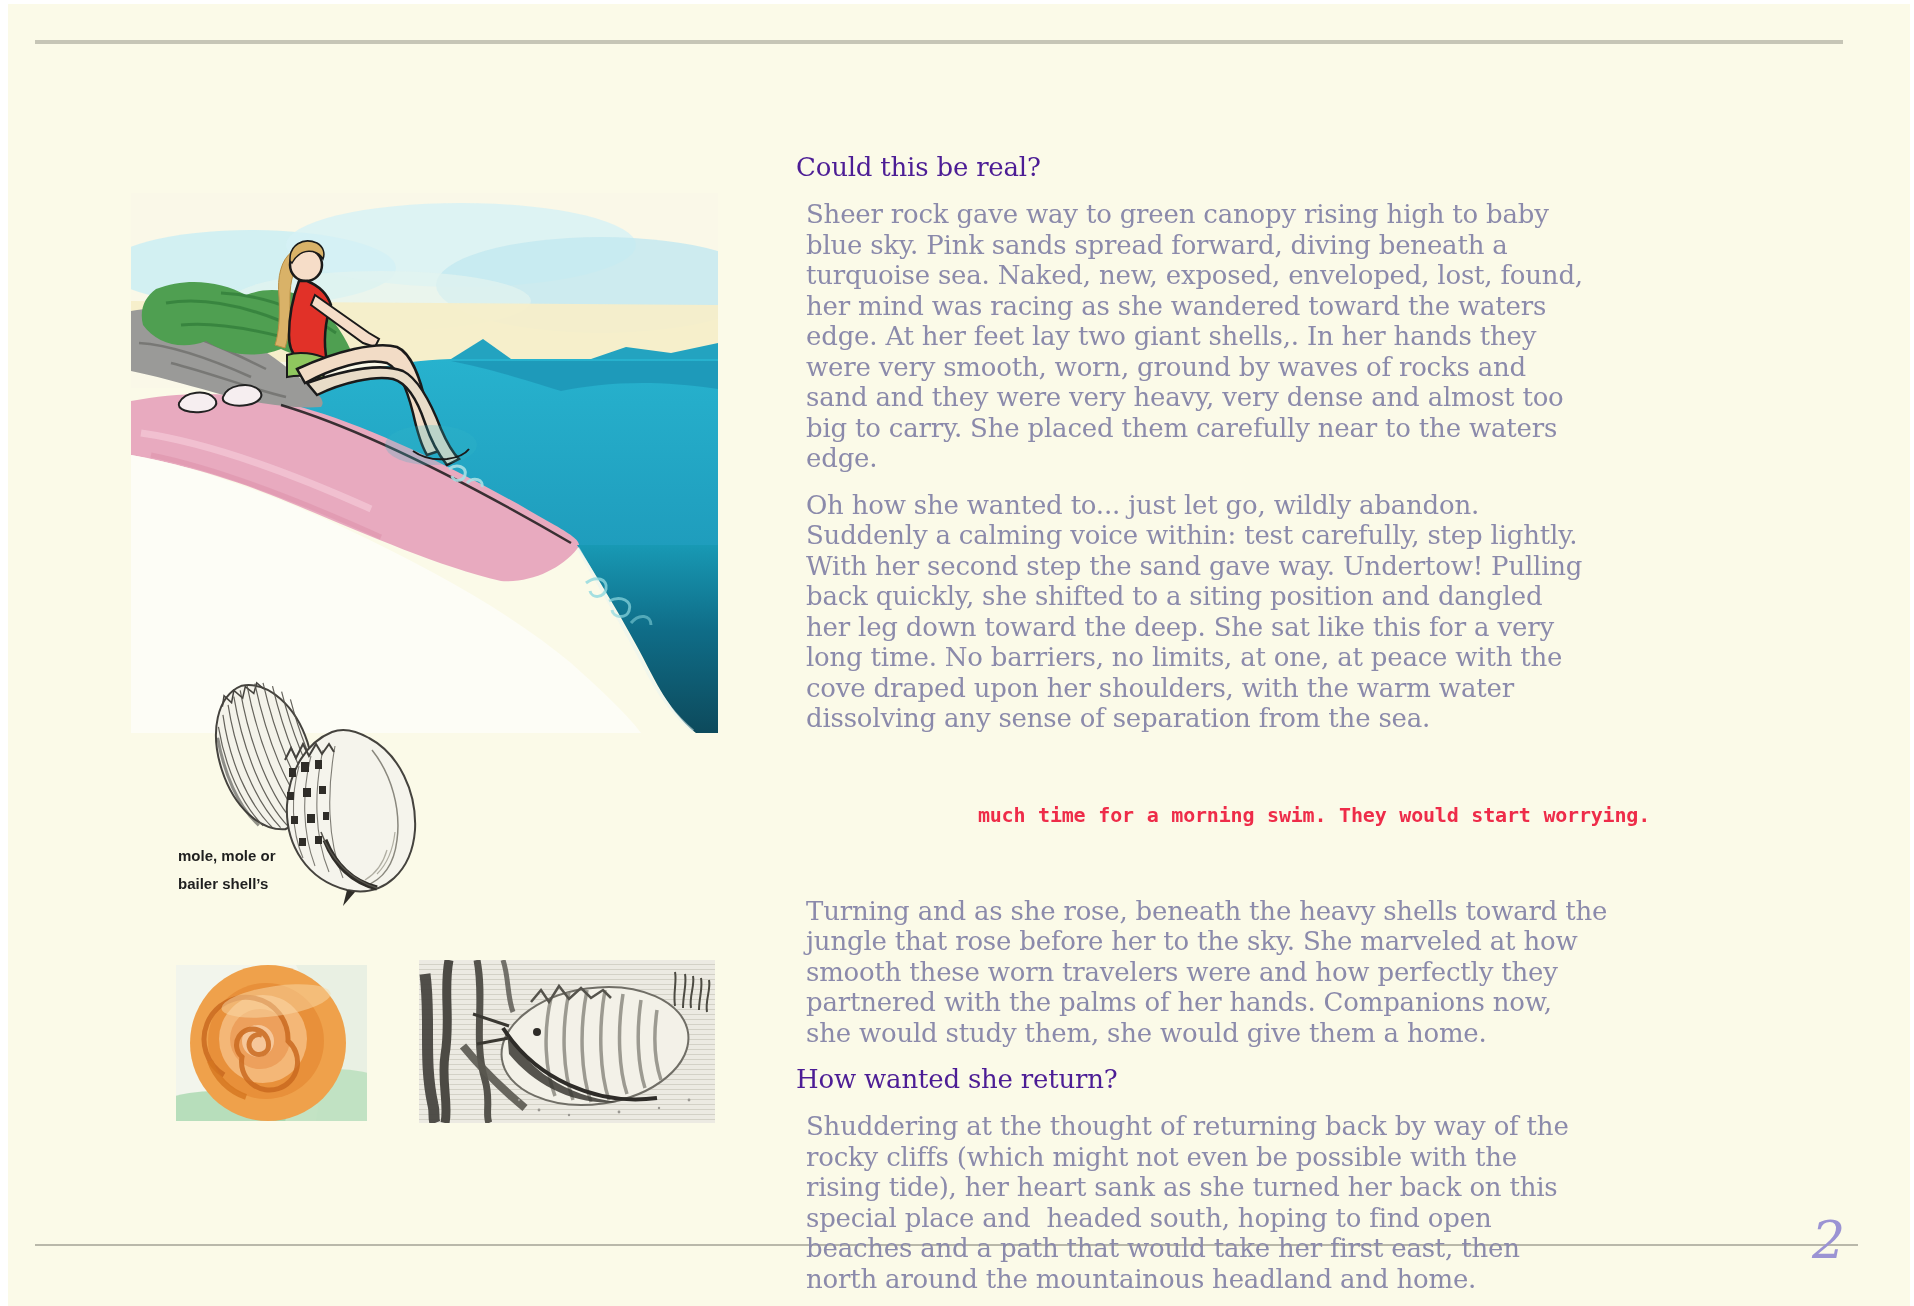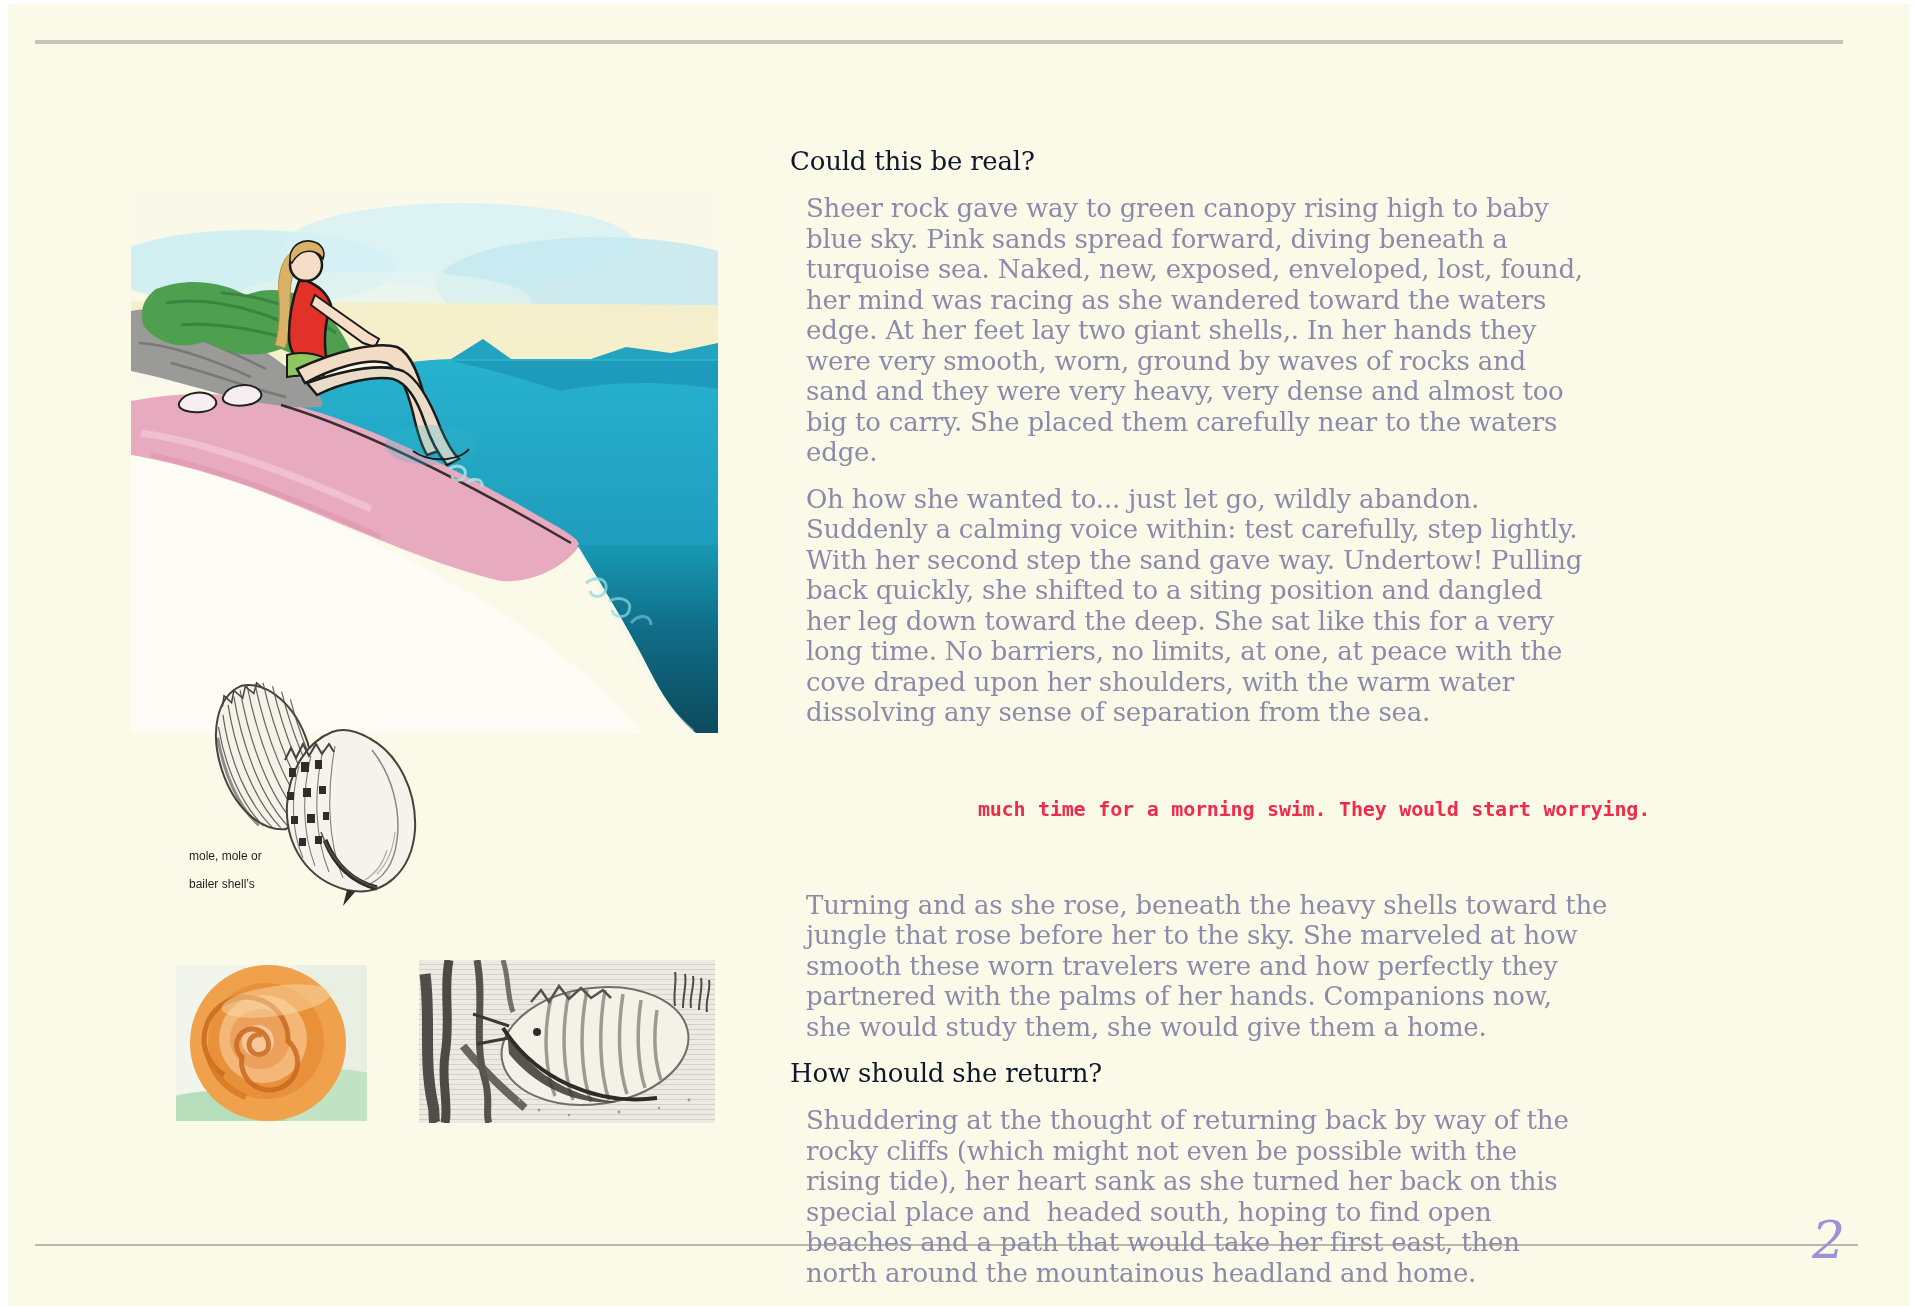--- a/index.html
+++ b/index.html
@@ -29,42 +29,42 @@
 
   
   #story{
     position:absolute;left:790px;top:146px;width:860px;
     color:#8b8aab;
     font-size:26px;line-height:30.5px;
     letter-spacing:-0.2px;
   }
   #story p{margin:16px;white-space:pre-wrap;}
   #story .red-heading{
-    margin:0;color:#0f172a;font-size:26px;line-height:31px;font-weight:normal;
+    margin:6px;color:#4c1d95;font-size:26px;line-height:31px;font-weight:normal;
     white-space:pre-wrap;
   }
   .red-note{
     margin:5px 0 7px 0;
     color:#ee2c49;
     font-family:"DejaVu Sans Mono", monospace;
     font-weight:bold;
     font-size:20px;line-height:26px;
     white-space:pre;
   }
   .red-note .l1{display:block;word-spacing:7px;}
   .red-note .l2{display:block;word-spacing:1px;text-align:right;}
 
   
   .fig{position:absolute;}
   #beach-illustration{left:131px;top:193px;width:587px;height:540px;}
   #shell-engraving{left:195px;top:648px;width:235px;height:260px;}
   #shell-label{
-    position:absolute;left:189px;top:842px;
+    position:absolute;left:178px;top:842px;
     font-family:"Liberation Sans", sans-serif;
-    font-size:12px;line-height:28px;color:#1f1f1f;
+    font-size:15px;line-height:28px;color:#1f1f1f;font-weight:bold;
   }
   #orange-shell-photo{left:176px;top:965px;width:191px;height:156px;}
   #shell-sketch{
     left:419px;top:960px;width:296px;height:163px;
     background:repeating-linear-gradient(180deg,#eceae2 0 4px,#d3d1c6 4px 5px);
   }
   #shell-sketch svg,#orange-shell-photo svg,#beach-illustration svg,#shell-engraving svg{
     display:block;width:100%;height:100%;
   }
 </style>
@@ -282,21 +282,21 @@
 cove draped upon her shoulders, with the warm water
 dissolving any sense of separation from the sea.</p>
     <div class="red-note">
       <span class="l2">much time for a morning swim. They would start worrying.</span>
     </div>
     <p>Turning and as she rose, beneath the heavy shells toward the
 jungle that rose before her to the sky. She marveled at how
 smooth these worn travelers were and how perfectly they
 partnered with the palms of her hands. Companions now,
 she would study them, she would give them a home.</p>
-    <p class="red-heading">How should she return?</p>
+    <p class="red-heading">How wanted she return?</p>
     <p>Shuddering at the thought of returning back by way of the
 rocky cliffs (which might not even be possible with the
 rising tide), her heart sank as she turned her back on this
 special place and  headed south, hoping to find open
 beaches and a path that would take her first east, then
 north around the mountainous headland and home.</p>
   </div>
 
   <div id="page-number">2</div>
 

